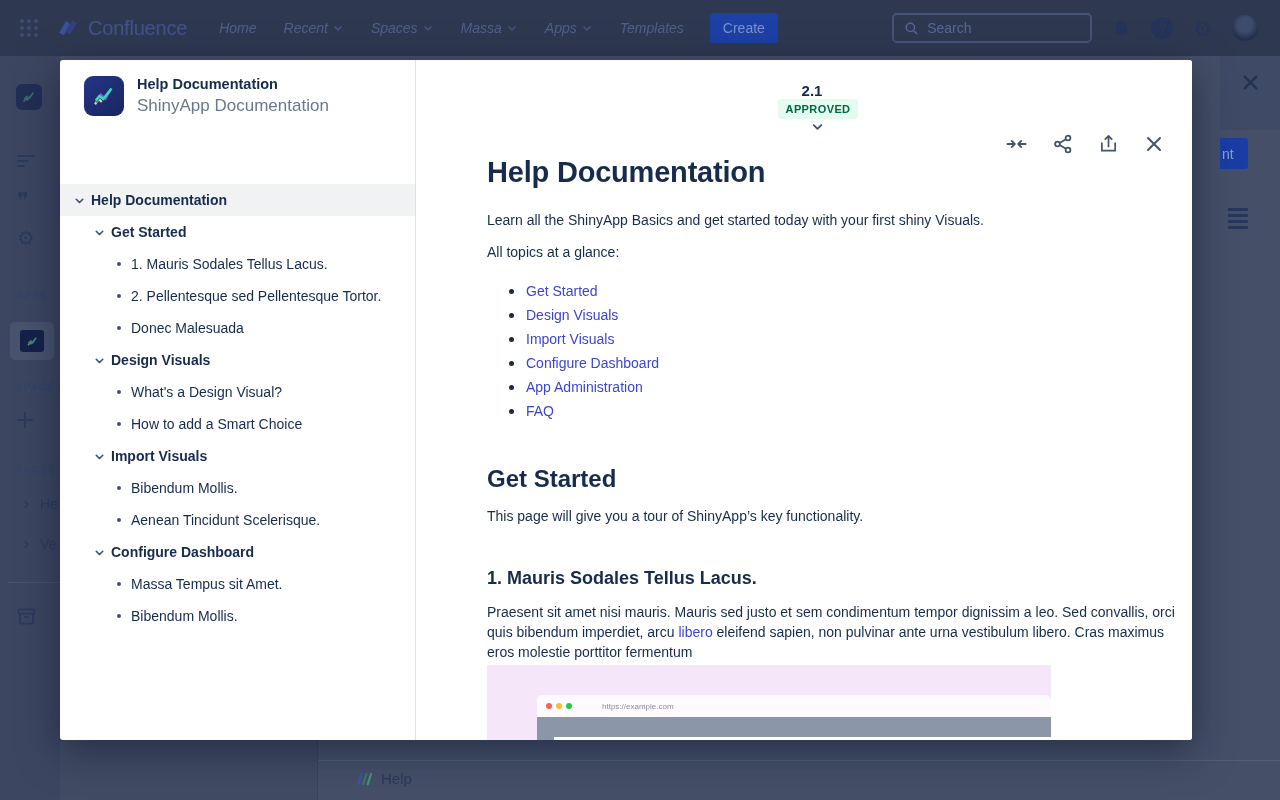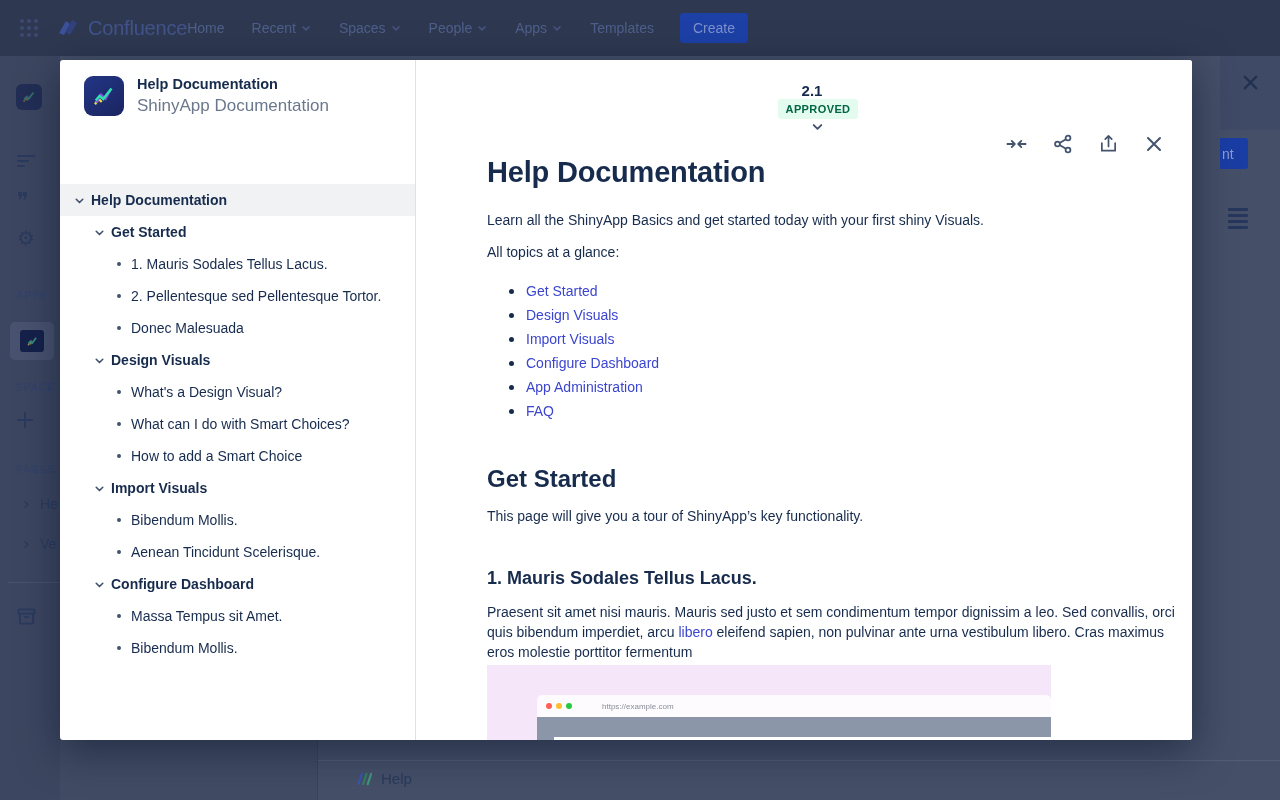--- a/index.html
+++ b/index.html
@@ -8,21 +8,21 @@
   svg { display:block; }
 
   
   .topnav { position:absolute; top:0; left:0; width:1280px; height:56px;
             background:#2e3951; display:flex; align-items:center; z-index:1; }
   .grid-icon { margin-left:20px; display:grid; grid-template-columns:repeat(3,4px);
                grid-gap:3px; cursor:pointer; }
   .grid-icon i { width:4px; height:4px; border-radius:50%; background:#3d4a70; }
   .brand { display:flex; align-items:center; gap:8px; margin-left:18px; }
   .brand-word { font-size:20px; font-weight:500; color:#42538b; letter-spacing:-0.2px; }
-  .nav-menu { display:flex; align-items:flex-start; gap:27px; }
+  .nav-menu { display:flex; align-items:flex-start; margin-left:32px; gap:27px;font-style:italic; }
   .nav-item { display:flex; align-items:center; gap:4px; color:#4f5f8b; font-size:14px; cursor:pointer; }
   .nav-item .chev { color:#45537d; }
   .create-btn { margin-left:26px; background:#1c40a6; color:#7e91cc; font-size:14px; font-weight:500;
                 padding:7px 13px; border-radius:3px; border:none; cursor:pointer; }
   .nav-right { margin-left:auto; display:flex; align-items:center; gap:20px; margin-right:22px; }
   .searchbox { display:flex; align-items:center; gap:8px; width:200px; height:30px;
                border:2px solid #47547a; border-radius:5px; padding:0 10px; }
   .searchbox input { background:transparent; border:none; outline:none; width:140px;
                      font-size:14px; color:#5a6a99; font-family:inherit; }
   .searchbox input::placeholder { color:#57669a; }
@@ -160,40 +160,59 @@
       </span>
     <span class="nav-item">
         <span>Spaces</span>
       <span class="chev">
           <svg width="12" height="12" viewBox="0 0 16 16" fill="none" stroke="currentColor" stroke-width="2" stroke-linecap="round">
             <path d="M4 6.5 8 10.5 12 6.5"></path>
           </svg>
         </span>
       </span>
     <span class="nav-item">
-        <span>People</span>
+        <span>Massa</span>
       <span class="chev">
           <svg width="12" height="12" viewBox="0 0 16 16" fill="none" stroke="currentColor" stroke-width="2" stroke-linecap="round">
             <path d="M4 6.5 8 10.5 12 6.5"></path>
           </svg>
         </span>
       </span>
     <span class="nav-item">
         <span>Apps</span>
       <span class="chev">
           <svg width="12" height="12" viewBox="0 0 16 16" fill="none" stroke="currentColor" stroke-width="2" stroke-linecap="round">
             <path d="M4 6.5 8 10.5 12 6.5"></path>
           </svg>
         </span>
       </span>
     <span class="nav-item">
         <span>Templates</span>
       </span>
   </div>
   <button class="create-btn">Create</button>
+  <div class="nav-right">
+    <div class="searchbox">
+      <span class="nav-ic" style="color:#57669a">
+        <svg width="15" height="15" viewBox="0 0 20 20" fill="none" stroke="currentColor" stroke-width="2">
+            <circle cx="8.5" cy="8.5" r="5.5"></circle>
+            <path d="M13 13l4.5 4.5"></path>
+          </svg>
+      </span>
+      <input placeholder="Search" style="">
+    </div>
+    <span class="nav-ic">
+      <svg width="19" height="19" viewBox="0 0 20 20" fill="currentColor">
+          <path d="M10 2c-3.2 0-5.2 2.3-5.2 5.4v3.4L3 13.6c-.4.6 0 1.4.8 1.4h12.4c.8 0 1.2-.8.8-1.4l-1.8-2.8V7.4C15.2 4.3 13.2 2 10 2zM8.2 16a1.9 1.9 0 0 0 3.6 0z"></path>
+        </svg>
+    </span>
+    <span class="help-circle">?</span>
+    <span class="gear-glyph">⚙</span>
+    <span class="avatar"></span>
+  </div>
 </div>
 
 <div class="backdrop">
   <div class="side-strip">
     <div class="strip-col" style="top:28px">
       <div class="mini-logo">
         <svg width="18" height="18" viewBox="0 0 40 40">
           <polyline points="8,30 13,24 17,27" fill="none" stroke="#8f8a33" stroke-width="3"></polyline>
           <polyline points="10,28 16,18 21,23 27,13" fill="none" stroke="#5d3a8a" stroke-width="3"></polyline>
           <polyline points="9,25 14,20 19,24 30,10" fill="none" stroke="#2c7e66" stroke-width="3.4"></polyline>
@@ -330,24 +349,20 @@
             </svg>
           </span>
         <span>Design Visuals</span>
       </div>
       <div class="t-row t-item">
           <span class="t-dot"></span>
           <span>What's a Design Visual?</span>
         </div>
       <div class="t-row t-item">
           <span class="t-dot"></span>
-          <span>What can I do with Smart Choices?</span>
-        </div>
-      <div class="t-row t-item">
-          <span class="t-dot"></span>
           <span>How to add a Smart Choice</span>
         </div>
       <div class="t-row t-head">
         <span class="chev">
             <svg width="13" height="13" viewBox="0 0 16 16" fill="none" stroke="currentColor" stroke-width="2" stroke-linecap="round" stroke-linejoin="round">
               <path d="M4 6.5 8 10.5 12 6.5"></path>
             </svg>
           </span>
         <span>Import Visuals</span>
       </div>

